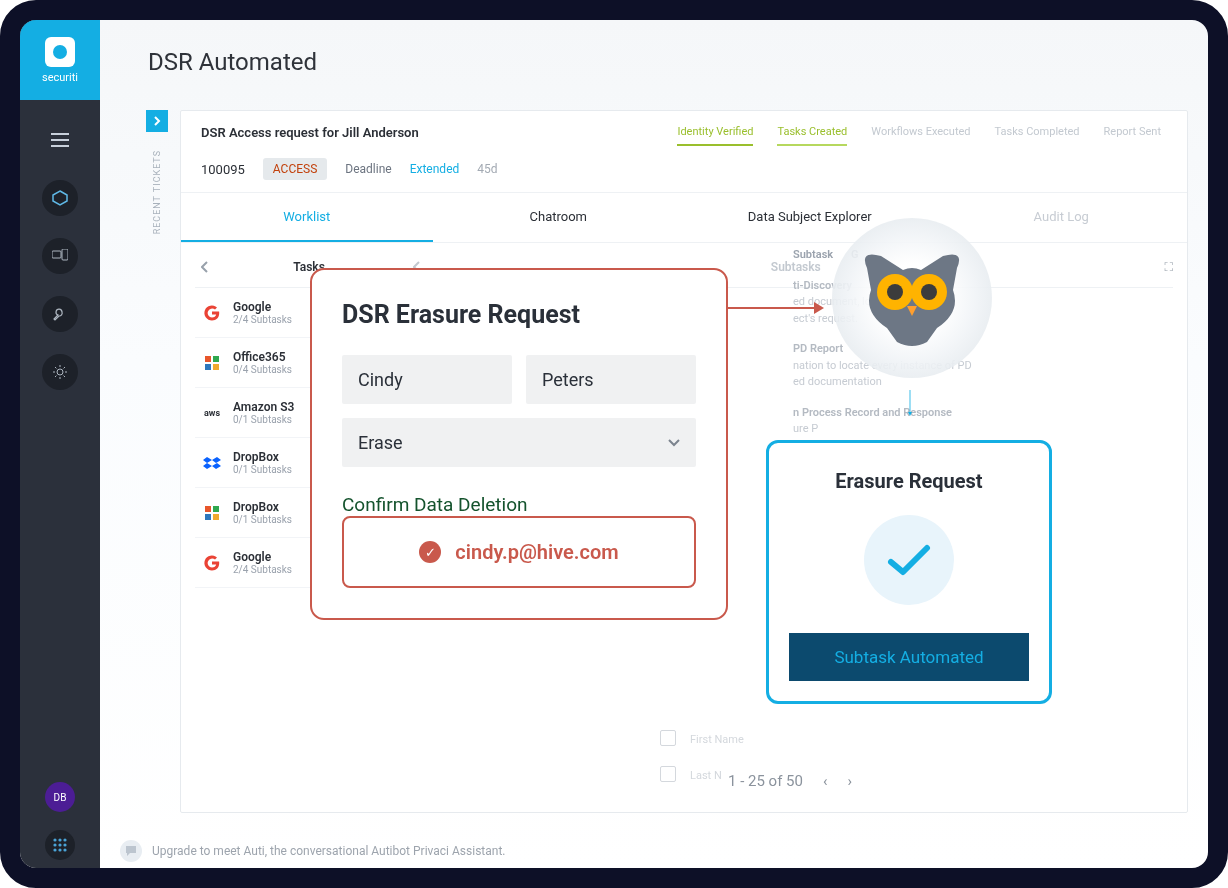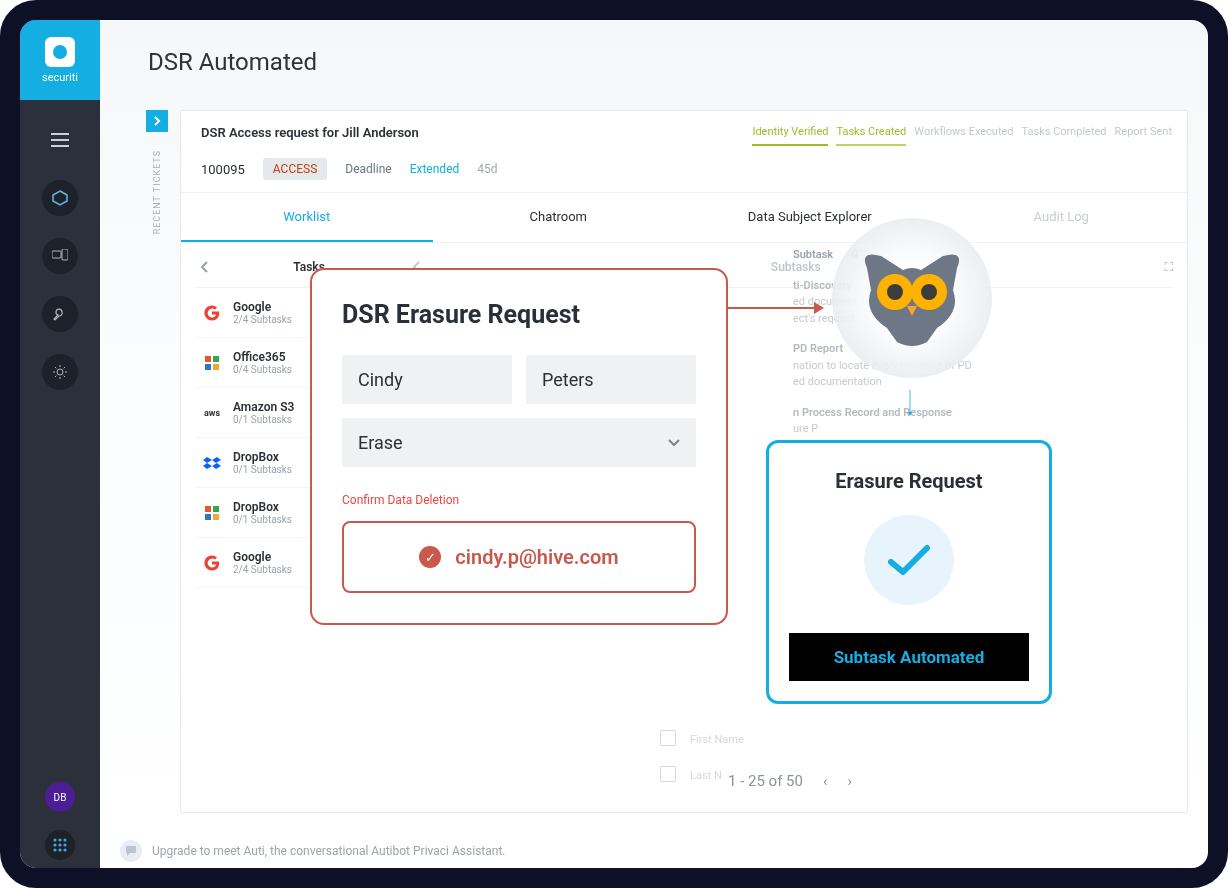--- a/index.html
+++ b/index.html
@@ -113,22 +113,22 @@
     display:flex; align-items:center; gap:18px; flex-wrap:wrap;
   }
   .wb-title { font-size: 13px; font-weight:600; color:#2b2f36; flex-basis:100%; }
   .ticket-id { font-size: 13px; color:#2b2f36; }
   .access-tag { font-size:12px; background:#e5e9ec; padding:4px 10px; border-radius:3px; color:#c2410c; }
   .deadline-label { font-size:12px; color:#6c7480; }
   .deadline-link { font-size:12px; color:#14aee3; }
   .deadline-days { font-size:12px; color:#a3aab3; }
 
   .progress-steps {
-    position:absolute; right: 15px; top: 14px;
-    display:flex; gap:8px; font-size:11px;
+    position:absolute; right: 26px; top: 14px;
+    display:flex; gap:24px; font-size:11px;
   }
   .step { color:#c3c9d0; padding-bottom:6px; }
   .step.active { color:#9abf2d; border-bottom:2px solid #9abf2d; }
   .step.active2 { color:#9abf2d; border-bottom:2px solid #b6d85e; }
 
   .wb-tabs {
     display:flex; border-bottom:1px solid #eef1f4;
   }
   .wb-tab {
     flex:1; text-align:center; padding:16px 0; font-size:13px;
@@ -202,21 +202,21 @@
   }
   .form-row { display:flex; gap:14px; margin-bottom:14px; }
   .form-field {
     flex:1; background:#f0f1f2; padding:14px 16px; font-size:18px; color:#2a3039; border-radius:2px;
   }
   .form-select {
     background:#f0f1f2; padding:14px 16px; font-size:18px; color:#2a3039;
     display:flex; align-items:center; justify-content:space-between; border-radius:2px;
     margin-bottom:26px;
   }
-  .confirm-label { font-size:12px; color:#ef4444; margin-bottom:14px; }
+  .confirm-label { font-size:19px; color:#14532d; }
   .confirm-box {
     border:2px solid #c9594c; border-radius:8px;
     padding:22px 20px; display:flex; align-items:center; justify-content:center; gap:14px;
   }
   .confirm-check {
     width:22px; height:22px; border-radius:50%; background:#c9594c; color:#fff;
     display:flex; align-items:center; justify-content:center; font-size:13px;
   }
   .confirm-email { color:#c9594c; font-size:20px; font-weight:600; }
 
@@ -243,21 +243,21 @@
     padding:26px 20px 20px 20px; z-index:20; text-align:center;
   }
   .overlay-result h3 {
     font-size:20px; color:#2a3039; font-weight:700; margin-bottom:22px;
   }
   .result-circle {
     width:90px; height:90px; border-radius:50%; background:#e8f4fb;
     display:flex; align-items:center; justify-content:center; margin:0 auto 28px auto;
   }
   .result-badge {
-    background:#000000; color:#14aee3; font-size:17px; font-weight:700;
+    background:#0c4a6e; color:#14aee3; font-size:17px; font-weight:400;
     padding:14px 10px;
   }
 
   
   .ghost-rows {
     position:absolute; left:640px; top:710px; font-size:11px; color:#d4d8dd;
     display:flex; flex-direction:column; gap:20px;
   }
   .ghost-rows .gr { display:flex; align-items:flex-end; gap:14px; }
   .ghost-rows .gbox { width:16px; height:16px; border:1px solid #d4d8dd; border-radius:2px; }

